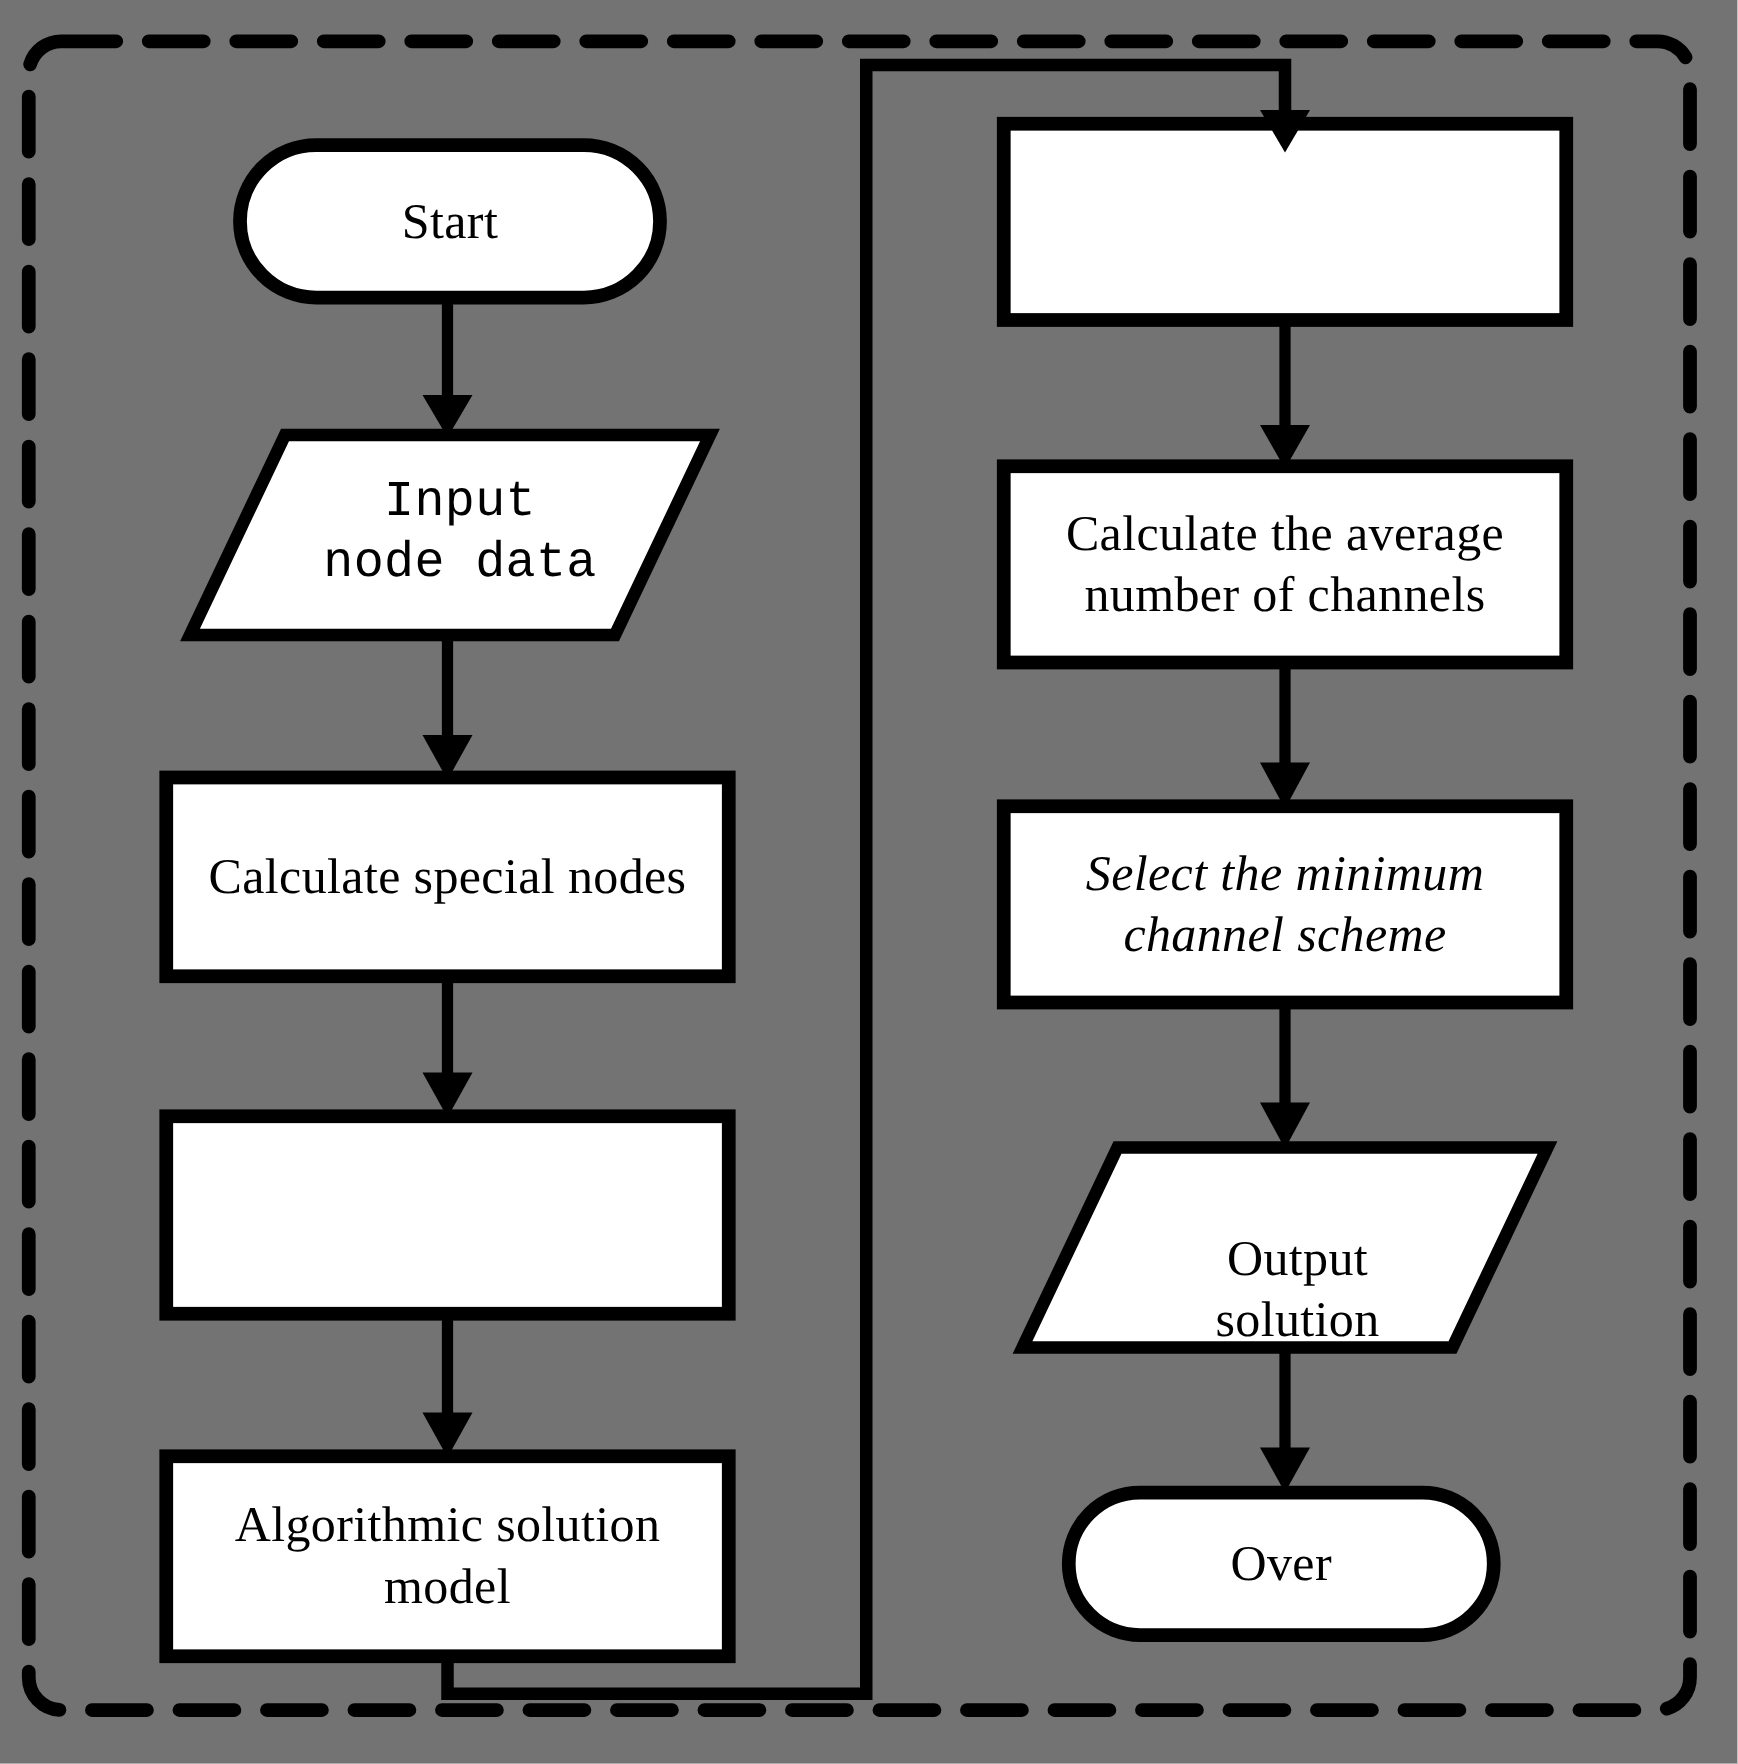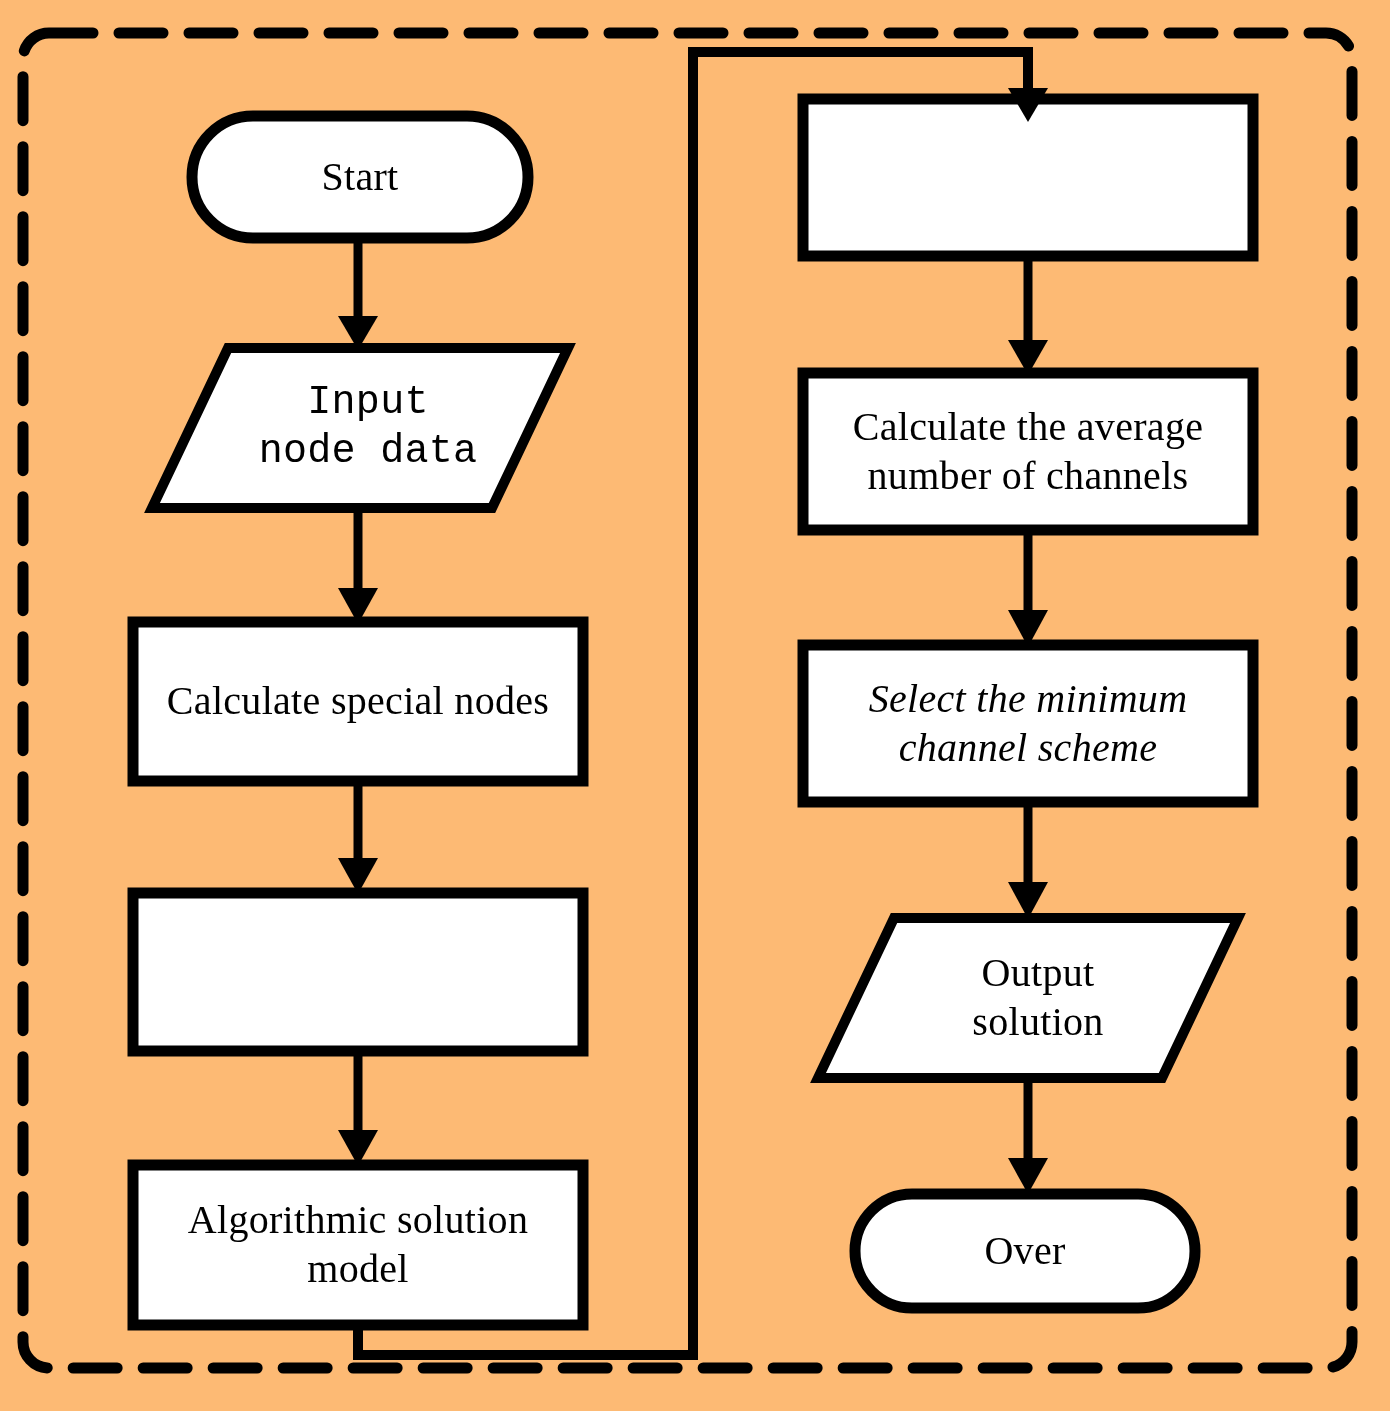--- a/index.html
+++ b/index.html
@@ -5,21 +5,21 @@
 <style>
   html, body {
     margin: 0;
     padding: 0;
     background: #ffffff;
   }
   #canvas {
     position: relative;
     width: 1390px;
     height: 1411px;
-    background: #fdba74;
+    background: #737373;
     overflow: hidden;
     font-family: "Liberation Serif", "DejaVu Serif", serif;
   }
   #flow-svg {
     position: absolute;
     left: 0;
     top: 0;
     width: 1390px;
     height: 1411px;
   }
@@ -124,18 +124,18 @@
   <div class="node-label" style="left:133px; top:1165px; width:450px; height:160px;">Algorithmic solution
 model</div>
 
 
   <div class="node-label" style="left:803px; top:373px; width:450px; height:157px;">Calculate the average
 number of channels</div>
 
   <div class="node-label" style="left:803px; top:645px; width:450px; height:157px;font-style:italic;">Select the minimum
 channel scheme</div>
 
-  <div class="node-label" style="left:828px; top:918px; width:420px; height:160px;">Output
+  <div class="node-label" style="left:828px; top:952px; width:420px; height:160px;">Output
 solution</div>
 
   <div class="node-label" style="left:855px; top:1194px; width:340px; height:114px;">Over</div>
 
 </div>
 
 </body></html>

